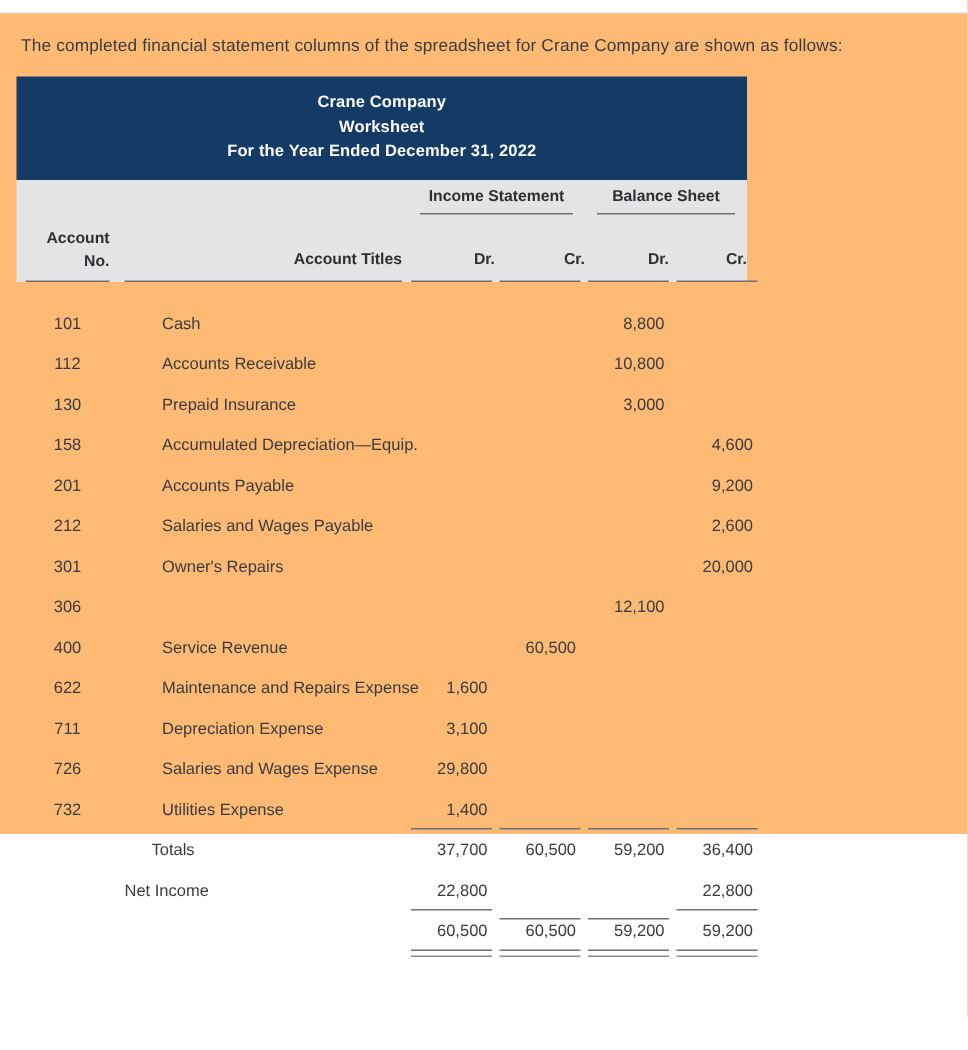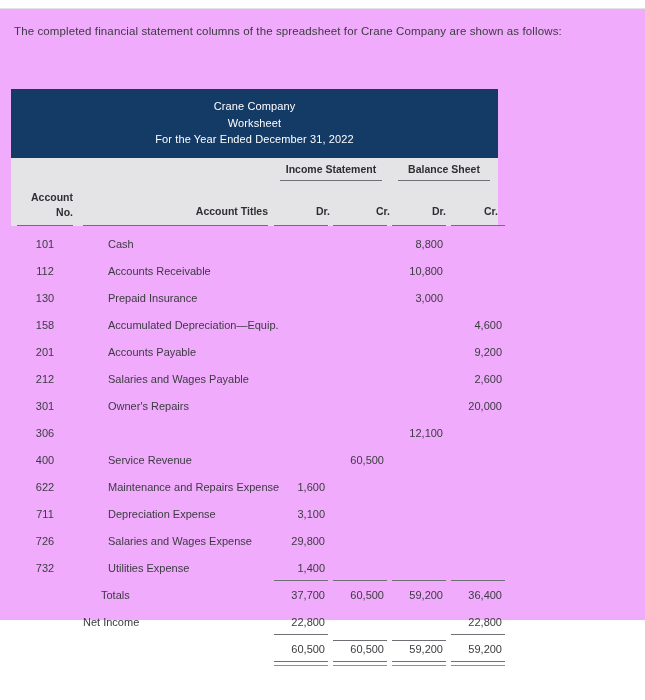--- a/index.html
+++ b/index.html
@@ -4,44 +4,43 @@
 <style>
   html,body{margin:0;padding:0;}
   body{
     width:645px;height:700px;
     background:#ffffff;
     font-family:"Liberation Sans", sans-serif;
     color:#3b3b3f;
     overflow:hidden;
   }
   .page-frame{
-    position:absolute;left:0;top:8px;width:645px;height:612px;
-    background:#f0abfc;
+    position:absolute;left:0;top:8px;width:645px;height:548px;
+    background:#fdba74;
     border-top:1px solid #e3e3e6;
     box-sizing:border-box;
   }
   .prompt{
     position:absolute;left:14px;top:14px;width:600px;
     font-size:11.5px;line-height:16px;color:#3b3b3f;
     letter-spacing:.01em;
   }
   
   .worksheet{
     position:absolute;left:11px;top:42px;width:487px;
   }
   .ws-title{
     background:#143a66;
     color:#ffffff;
     text-align:center;
     padding:9px 0 10px 0;
     font-size:11px;
-    font-weight:normal;
+    font-weight:bold;
     line-height:16.5px;
     letter-spacing:.01em;
-    margin-top:38px;
   }
   .ws-title div{white-space:nowrap;}
   .ws-head{
     background:#e4e4e6;
     position:relative;
     height:68px;
   }
   .grp-row{
     position:relative;height:30px;
   }
@@ -76,21 +75,21 @@
     position:absolute;bottom:0;height:0;border-bottom:1.2px solid #6f6f76;
   }
   .u-acct{left:6px;width:56px;}
   .u-titles{left:72px;width:185px;}
   .u-d1{left:263px;width:54px;}
   .u-c1{left:322px;width:54px;}
   .u-d2{left:381px;width:54px;}
   .u-c2{left:440px;width:54px;}
 
   
-  .ws-body{position:relative;padding-top:6px;}
+  .ws-body{position:relative;padding-top:16px;}
   .row{position:relative;height:27px;}
   .c-no{position:absolute;left:6px;width:56px;text-align:center;font-size:11px;top:6px;}
   .c-title{position:absolute;left:72px;width:190px;font-size:11px;top:6px;margin-left:25px;}
   .c-val{position:absolute;font-size:11px;top:6px;text-align:right;}
   .v1{left:256px;width:58px;}
   .v2{left:315px;width:58px;}
   .v3{left:374px;width:58px;}
   .v4{left:433px;width:58px;}
 
   

